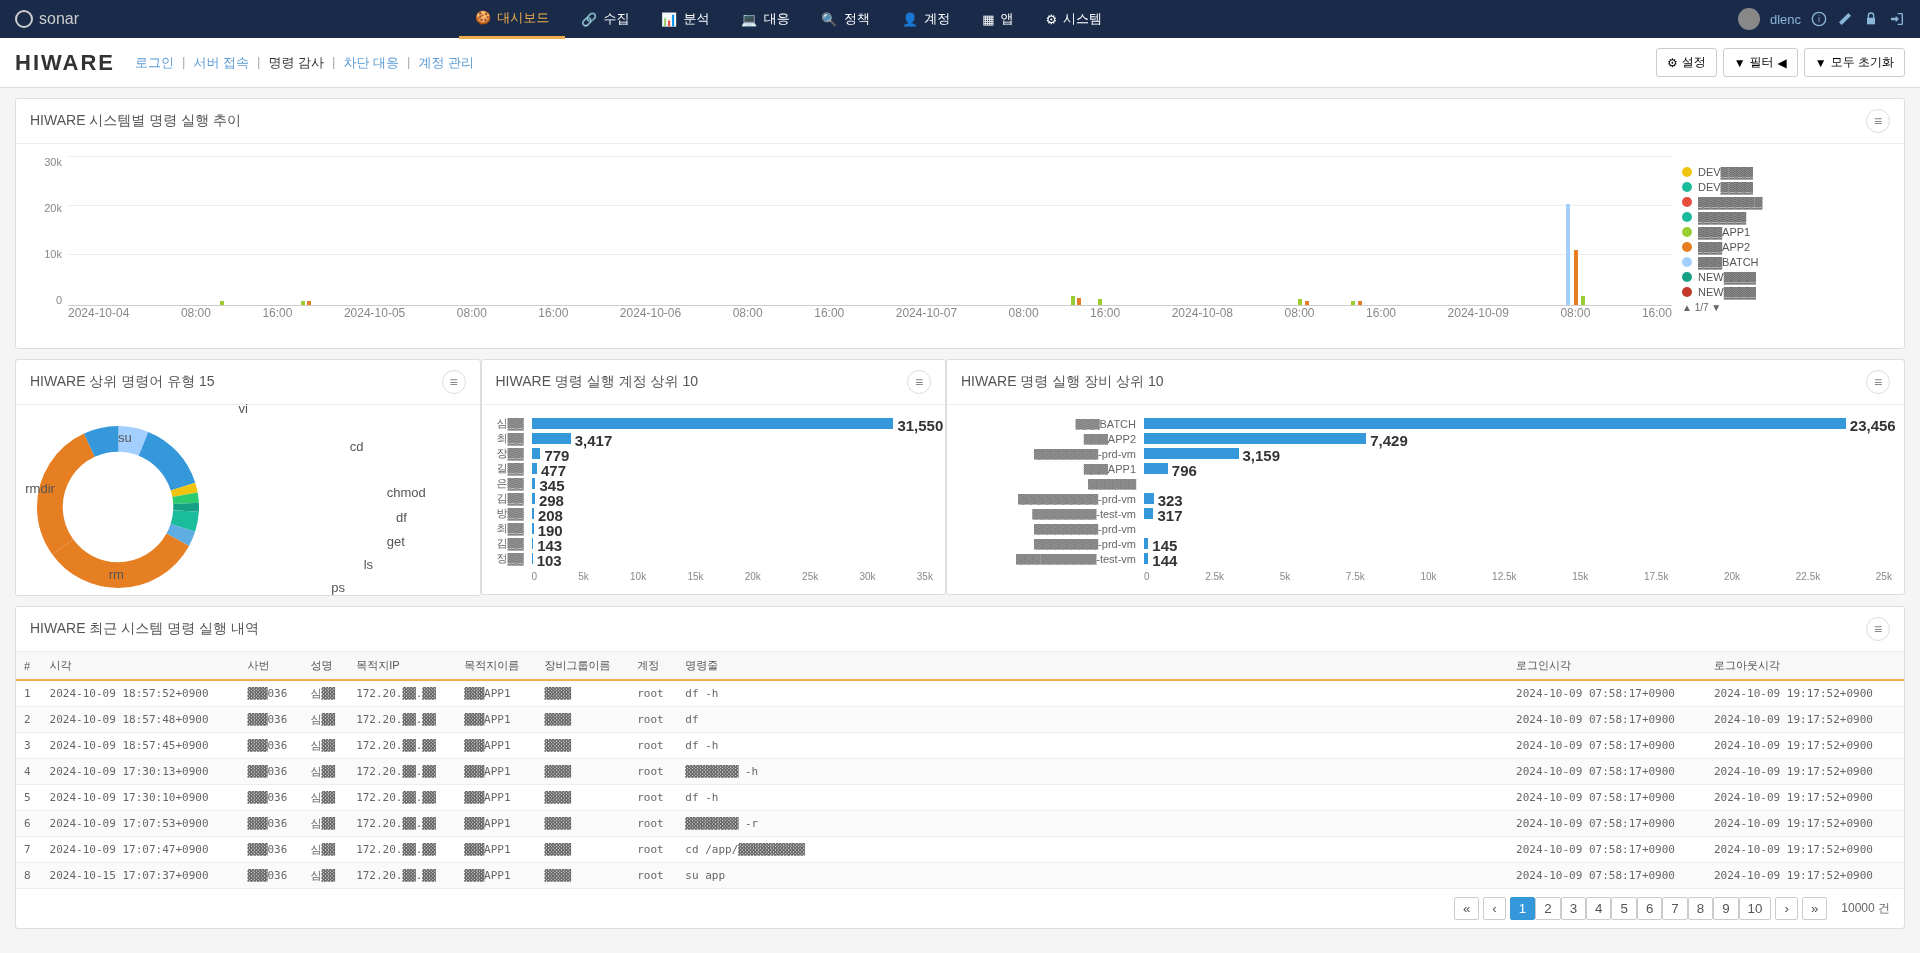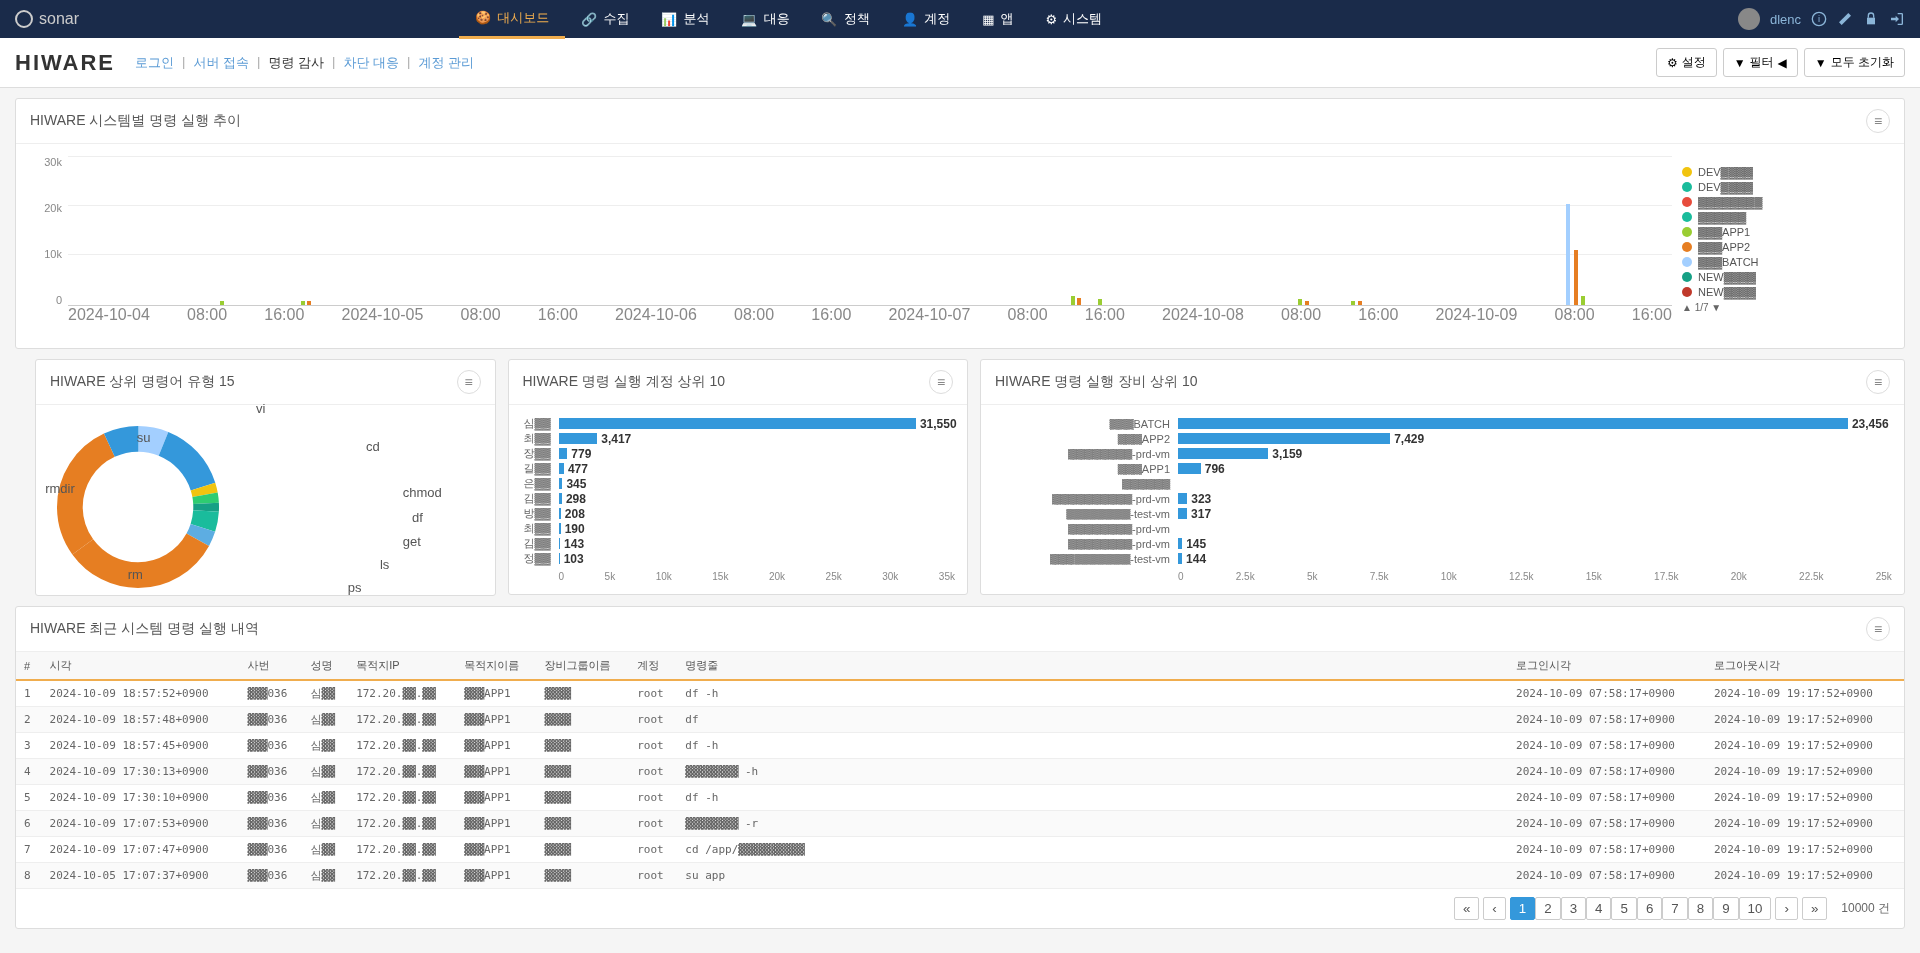--- a/index.html
+++ b/index.html
@@ -22,44 +22,44 @@
 .tab-sep { color: #aaa; margin: 0 4px; }
 .header-actions { margin-left: auto; display: flex; gap: 6px; }
 .btn { background: #fff; border: 1px solid #ccc; padding: 5px 10px; font-size: 12px; cursor: pointer; border-radius: 3px; display: flex; align-items: center; gap: 4px; }
 
 .content { padding: 10px 15px; }
 .panel { background: #fff; border: 1px solid #ddd; border-radius: 3px; margin-bottom: 10px; position: relative; }
 .panel-header { padding: 10px 14px; font-size: 14px; color: #555; border-bottom: 1px solid #eee; display: flex; align-items: center; }
 .panel-menu { margin-left: auto; width: 24px; height: 24px; border: 1px solid #ddd; border-radius: 50%; display: flex; align-items: center; justify-content: center; cursor: pointer; font-size: 14px; color: #888; }
 .panel-body { padding: 12px; }
 
-.row { display: flex; gap: 12px; margin-left: 20px; }
+.row { display: flex; gap: 0; }
 .col-4 { flex: 0 0 calc(25% - 7px); }
 .col-8 { flex: 1; }
 
 .timeline-chart { height: 180px; position: relative; }
 .y-axis { position: absolute; left: 0; top: 0; bottom: 30px; width: 40px; display: flex; flex-direction: column; justify-content: space-between; font-size: 11px; color: #888; text-align: right; padding-right: 6px; }
-.x-axis { position: absolute; bottom: 0; left: 40px; right: 220px; height: 30px; display: flex; justify-content: space-between; font-size: 16px; color: #888; }
+.x-axis { position: absolute; bottom: 0; left: 40px; right: 220px; height: 30px; display: flex; justify-content: space-between; font-size: 12px; color: #888; }
 .plot-area { position: absolute; left: 40px; right: 220px; top: 0; bottom: 30px; border-bottom: 1px solid #ccc; }
 .grid-line { position: absolute; left: 0; right: 0; border-top: 1px solid #eee; }
 .bar { position: absolute; bottom: 0; width: 4px; }
 .legend { position: absolute; right: 0; top: 10px; width: 210px; font-size: 11px; }
 .legend-item { display: flex; align-items: center; gap: 6px; margin-bottom: 3px; color: #555; }
 .legend-dot { width: 10px; height: 10px; border-radius: 50%; }
 .legend-nav { font-size: 10px; color: #666; margin-top: 4px; }
 
 .donut { width: 180px; height: 180px; margin: 0 auto; position: relative; }
 .donut-label { position: absolute; font-size: 13px; color: #555; }
 
 .hbar-chart { font-size: 11px; }
 .hbar-row { display: flex; align-items: center; margin-bottom: 2px; height: 13px; }
 .hbar-label { width: 150px; text-align: right; padding-right: 8px; color: #666; white-space: nowrap; overflow: hidden; }
 .hbar-track { flex: 1; position: relative; height: 11px; }
 .hbar-fill { position: absolute; left: 0; top: 0; bottom: 0; background: #3498db; }
-.hbar-value { position: absolute; top: -1px; font-size: 12px; font-weight: 600; color: #333; padding-left: 4px; }
+.hbar-value { position: absolute; top: -1px; font-size: 15px; font-weight: 600; color: #333; padding-left: 4px; }
 .hbar-xaxis { display: flex; justify-content: space-between; font-size: 10px; color: #888; margin-top: 6px; padding-left: 158px; }
 
 .table-wrap { overflow-x: auto; }
 table { width: 100%; border-collapse: collapse; font-size: 11px; }
 thead th { text-align: left; padding: 6px 8px; background: #f8f8f8; border-bottom: 2px solid #f0ad4e; color: #555; font-weight: 500; }
 tbody td { padding: 5px 8px; border-bottom: 1px solid #eee; color: #666; font-family: monospace; white-space: nowrap; }
 tbody tr:nth-child(even) { background: #fafafa; }
 
 .pagination { display: flex; justify-content: flex-end; align-items: center; gap: 4px; padding: 8px 14px; font-size: 12px; }
 .page-btn { border: 1px solid #ccc; background: #fff; padding: 3px 8px; cursor: pointer; color: #555; border-radius: 2px; }
@@ -576,21 +576,21 @@
               <td>172.20.▓▓.▓▓</td>
               <td>▓▓▓APP1</td>
               <td>▓▓▓▓</td>
               <td>root</td>
               <td style="width:44%">cd /app/▓▓▓▓▓▓▓▓▓▓</td>
               <td>2024-10-09 07:58:17+0900</td>
               <td>2024-10-09 19:17:52+0900</td>
             </tr>
             <tr>
               <td>8</td>
-              <td>2024-10-05 17:07:37+0900</td>
+              <td>2024-10-15 17:07:37+0900</td>
               <td>▓▓▓036</td>
               <td>심▓▓</td>
               <td>172.20.▓▓.▓▓</td>
               <td>▓▓▓APP1</td>
               <td>▓▓▓▓</td>
               <td>root</td>
               <td style="width:44%">su app</td>
               <td>2024-10-09 07:58:17+0900</td>
               <td>2024-10-09 19:17:52+0900</td>
             </tr>

